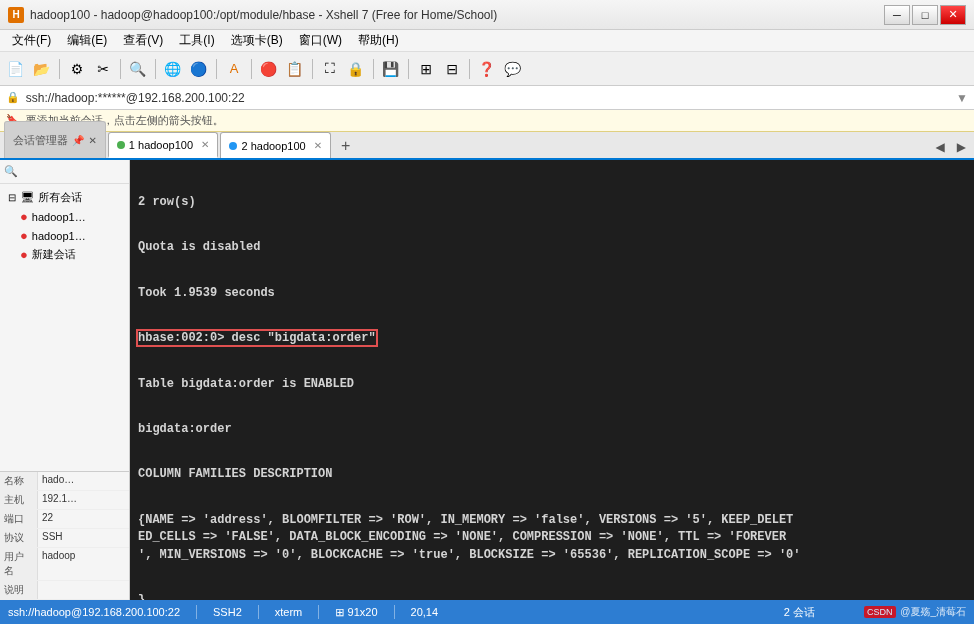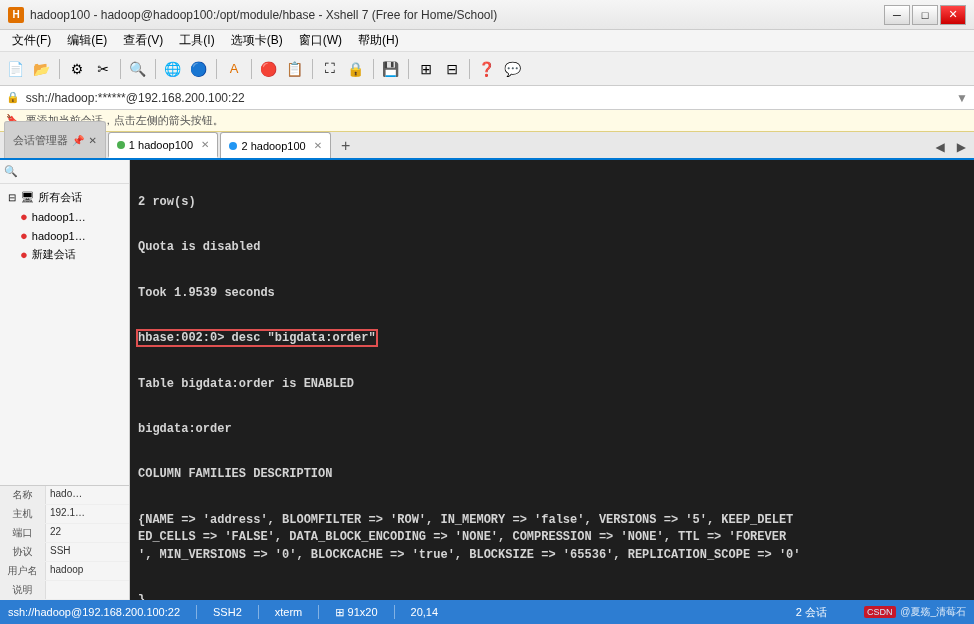--- a/index.html
+++ b/index.html
@@ -131,21 +131,21 @@
       height: 24px; border-bottom: 1px solid #ddd;
       display: flex; align-items: center; padding: 0 4px;
     }
     #sidebar-search input {
       width: 100%; border: none; background: transparent; font-size: 11px; outline: none;
     }
     #sidebar-tree { flex: 1; overflow-y: auto; padding: 4px 0; }
     .tree-item { padding: 2px 8px; font-size: 11px; cursor: pointer; display: flex; align-items: center; gap: 4px; }
     .sidebar-props { border-top: 1px solid #ccc; font-size: 11px; }
     .prop-row { display: flex; border-bottom: 1px solid #eee; }
-    .prop-label { width: 46px; padding: 2px 4px; background: #eee; color: #555; font-size: 10px; border-right: 1px solid #ddd; text-align: center; }
+    .prop-label { width: 38px; padding: 2px 4px; background: #eee; color: #555; font-size: 10px; border-right: 1px solid #ddd; }
     .prop-value { padding: 2px 4px; color: #333; font-size: 10px; }
 
     
     #terminal {
       flex: 1;
       background: #1e1e1e;
       color: #d4d4d4;
       font-family: 'Courier New', monospace;
       font-size: 12px;
       padding: 6px 8px;
@@ -164,21 +164,21 @@
       background: #2d7dd2;
       height: 24px;
       display: flex;
       align-items: center;
       padding: 0 8px;
       font-size: 11px;
       color: white;
       gap: 16px;
     }
     #status-bar .status-divider { width: 1px; height: 14px; background: rgba(255,255,255,0.4); }
-    #status-bar .status-right { margin-left: auto; display: flex; align-items: center; }
+    #status-bar .status-right { margin-left: auto; display: flex; gap: 12px; align-items: center; }
   </style>
 </head>
 <body>
 
 <div id="title-bar">
   <div class="app-icon">H</div>
   <div class="title-text">hadoop100 - hadoop@hadoop100:/opt/module/hbase - Xshell 7 (Free for Home/School)</div>
   <div class="window-controls">
     <div class="win-btn">─</div>
     <div class="win-btn">□</div>

